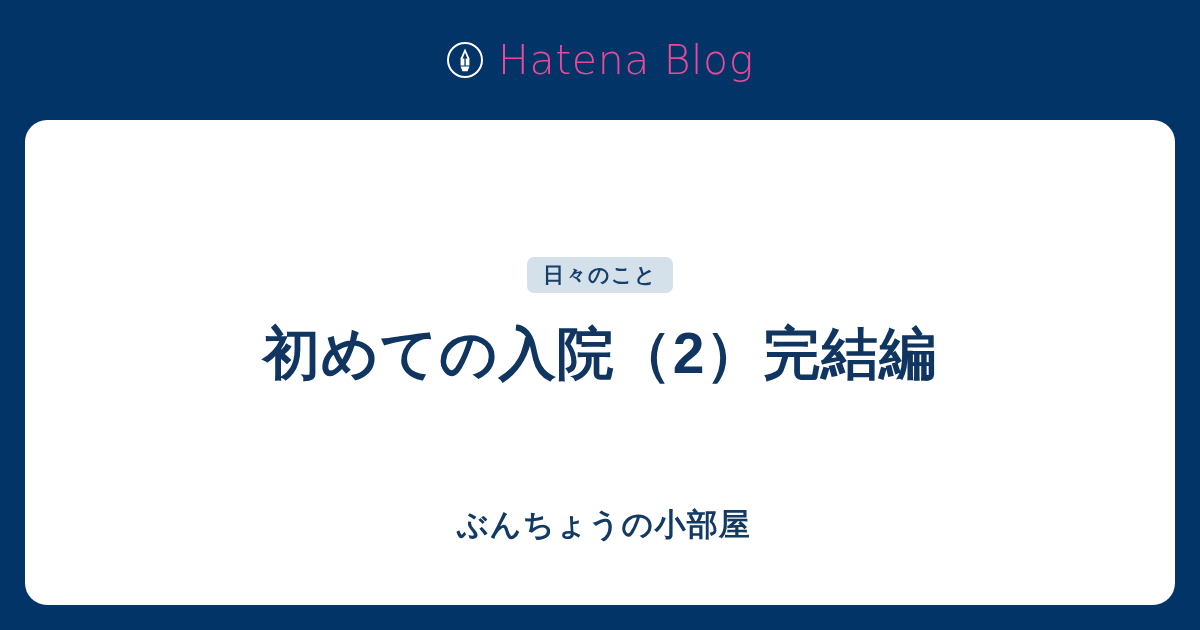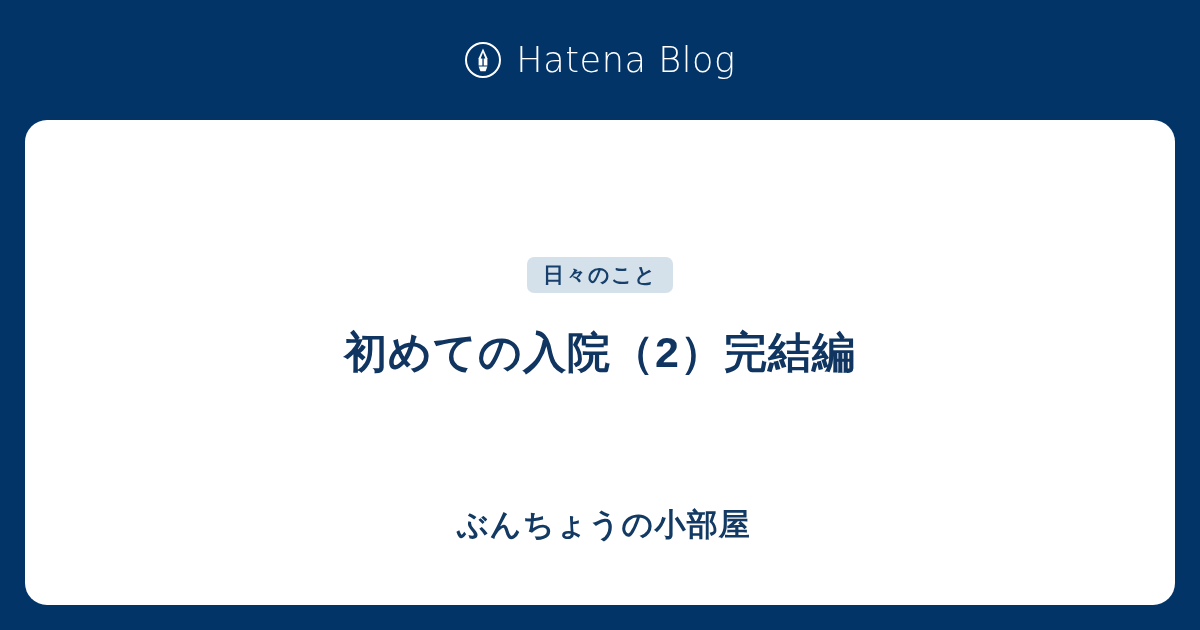--- a/index.html
+++ b/index.html
@@ -39,22 +39,22 @@
     gap: 14px;
     user-select: none;
   }
   .brand-logo {
     width: 38px;
     height: 38px;
     display: block;
     flex: 0 0 auto;
   }
   .brand-name {
-    color: #ffffff;
-    font-size: 35px;
+    color: #ec4899;
+    font-size: 41px;
     font-weight: 300;
     letter-spacing: 0.6px;
     line-height: 1;
     font-family: "DejaVu Sans", "Liberation Sans", sans-serif;
     white-space: nowrap;
   }
 
   
   .entry-card {
     position: absolute;
@@ -106,23 +106,23 @@
     position: absolute;
     top: 187px;
     left: 0;
     width: 100%;
     display: flex;
     justify-content: center;
     padding: 0 40px;
     box-sizing: border-box;
   }
   .entry-title {
-    margin: 16px;
+    margin: 8px;
     color: #0f3560;
-    font-size: 43px;
+    font-size: 57px;
     font-weight: 700;
     line-height: 1.35;
     letter-spacing: 1px;
     text-align: center;
     white-space: nowrap;
   }
 
   .blog-name-row {
     position: absolute;
     top: 385px;

